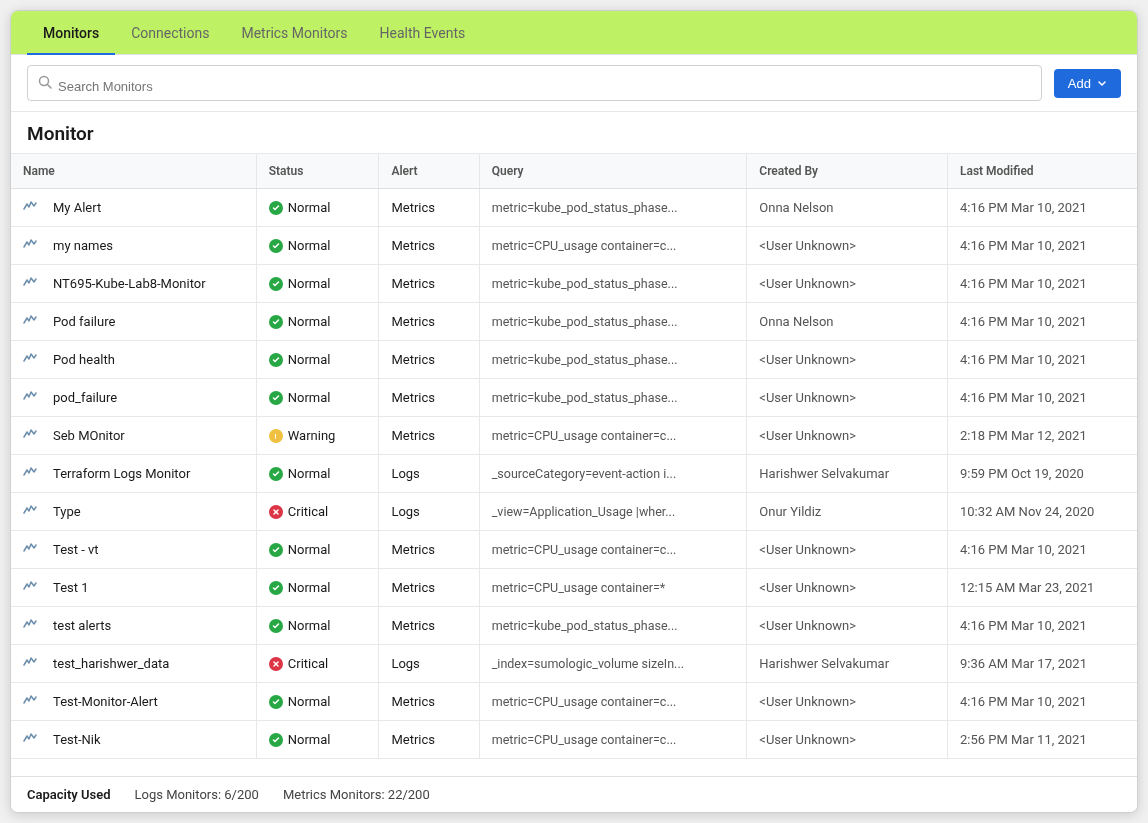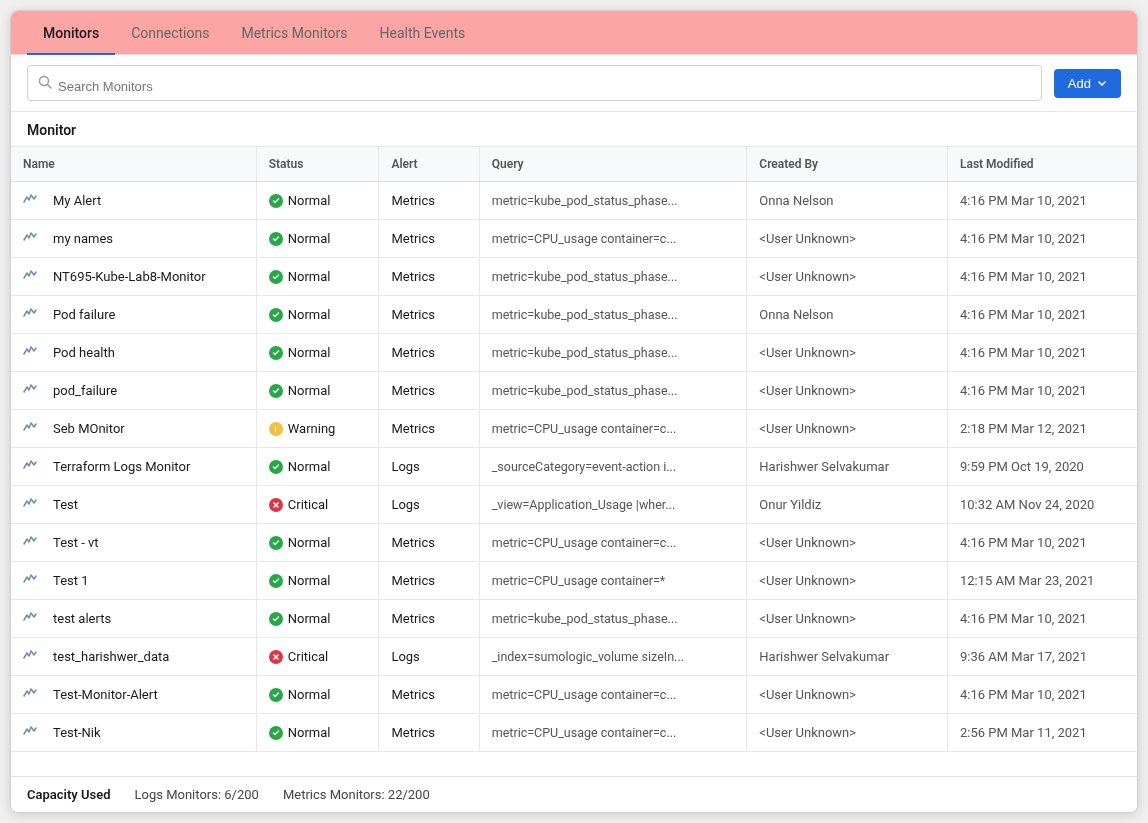--- a/index.html
+++ b/index.html
@@ -21,21 +21,21 @@
       box-shadow: 0 2px 12px rgba(0,0,0,0.15);
       display: flex;
       flex-direction: column;
       overflow: hidden;
     }
     
     .tabs {
       display: flex;
       align-items: flex-end;
       border-bottom: 1px solid #e0e0e0;
-      background: #fca5a5;
+      background: #bef264;
       padding: 0 16px;
       flex-shrink: 0;
     }
     .tab {
       padding: 14px 16px 12px;
       font-size: 14px;
       color: #666;
       cursor: pointer;
       border-bottom: 2px solid transparent;
       margin-bottom: -1px;
@@ -84,21 +84,21 @@
       font-size: 13px;
       font-weight: 500;
       cursor: pointer;
       gap: 6px;
       margin-left: 12px;
       white-space: nowrap;
     }
     
     .section-header {
       padding: 10px 16px 8px;
-      font-size: 14px;
+      font-size: 19px;
       font-weight: 600;
       color: #1a1a1a;
       border-bottom: 1px solid #e8e8e8;
       flex-shrink: 0;
     }
     
     .table-container {
       flex: 1;
       overflow-y: auto;
       overflow-x: hidden;
@@ -469,21 +469,21 @@
             <td class="last-modified">9:59 PM Oct 19, 2020</td>
           </tr>
           <tr>
             <td>
       <div class="name-cell">
         <span class="monitor-icon">
           <svg width="14" height="14" viewBox="0 0 14 14" fill="none">
             <polyline points="1,10 4,5 6,8 8,3 11,7 13,4" stroke="#6c8ead" stroke-width="1.5" stroke-linecap="round" stroke-linejoin="round" fill="none"></polyline>
           </svg>
         </span>
-        <span>Test</span>
+        <span>Type</span>
       </div>
             </td>
             <td>
       <div class="status-cell">
         <span class="status-dot critical">
                   <svg width="8" height="8" viewBox="0 0 8 8">
                     <line x1="2" y1="2" x2="6" y2="6" stroke="white" stroke-width="1.5" stroke-linecap="round"></line>
                     <line x1="6" y1="2" x2="2" y2="6" stroke="white" stroke-width="1.5" stroke-linecap="round"></line>
                   </svg>
                 </span>

